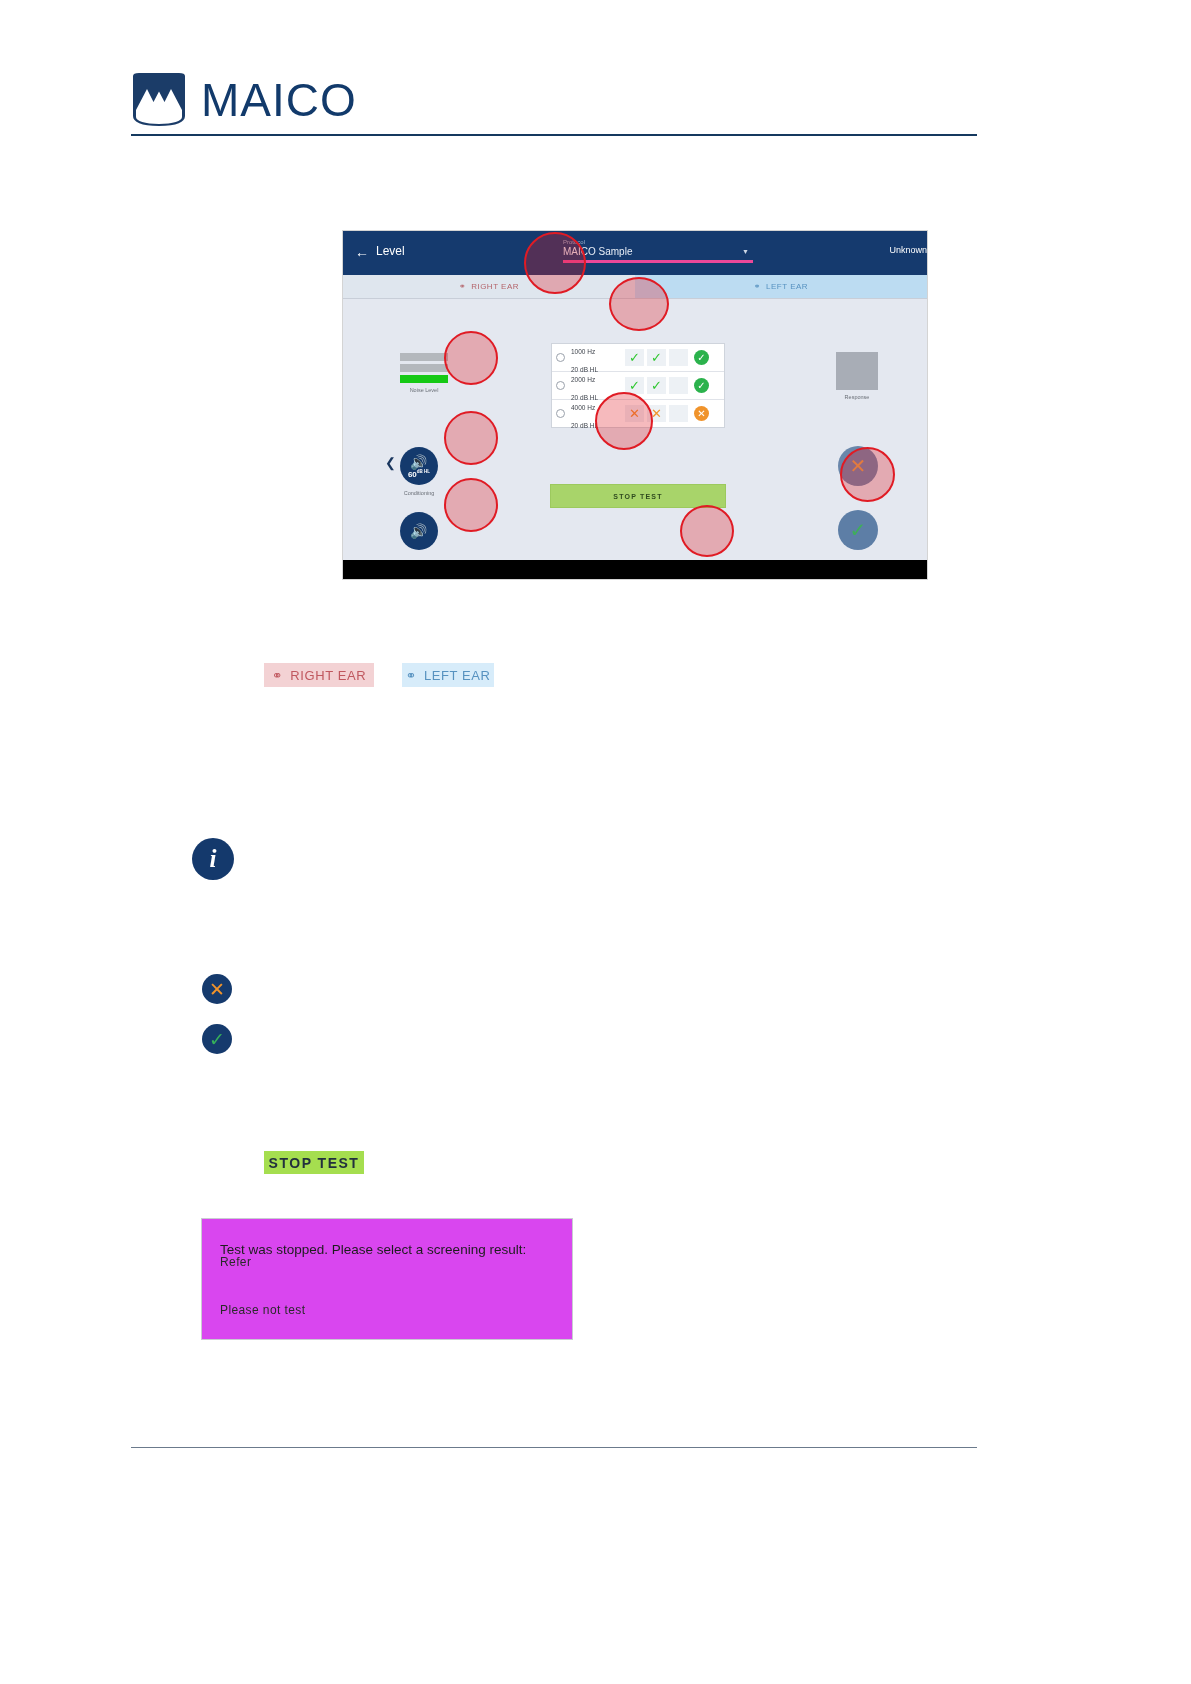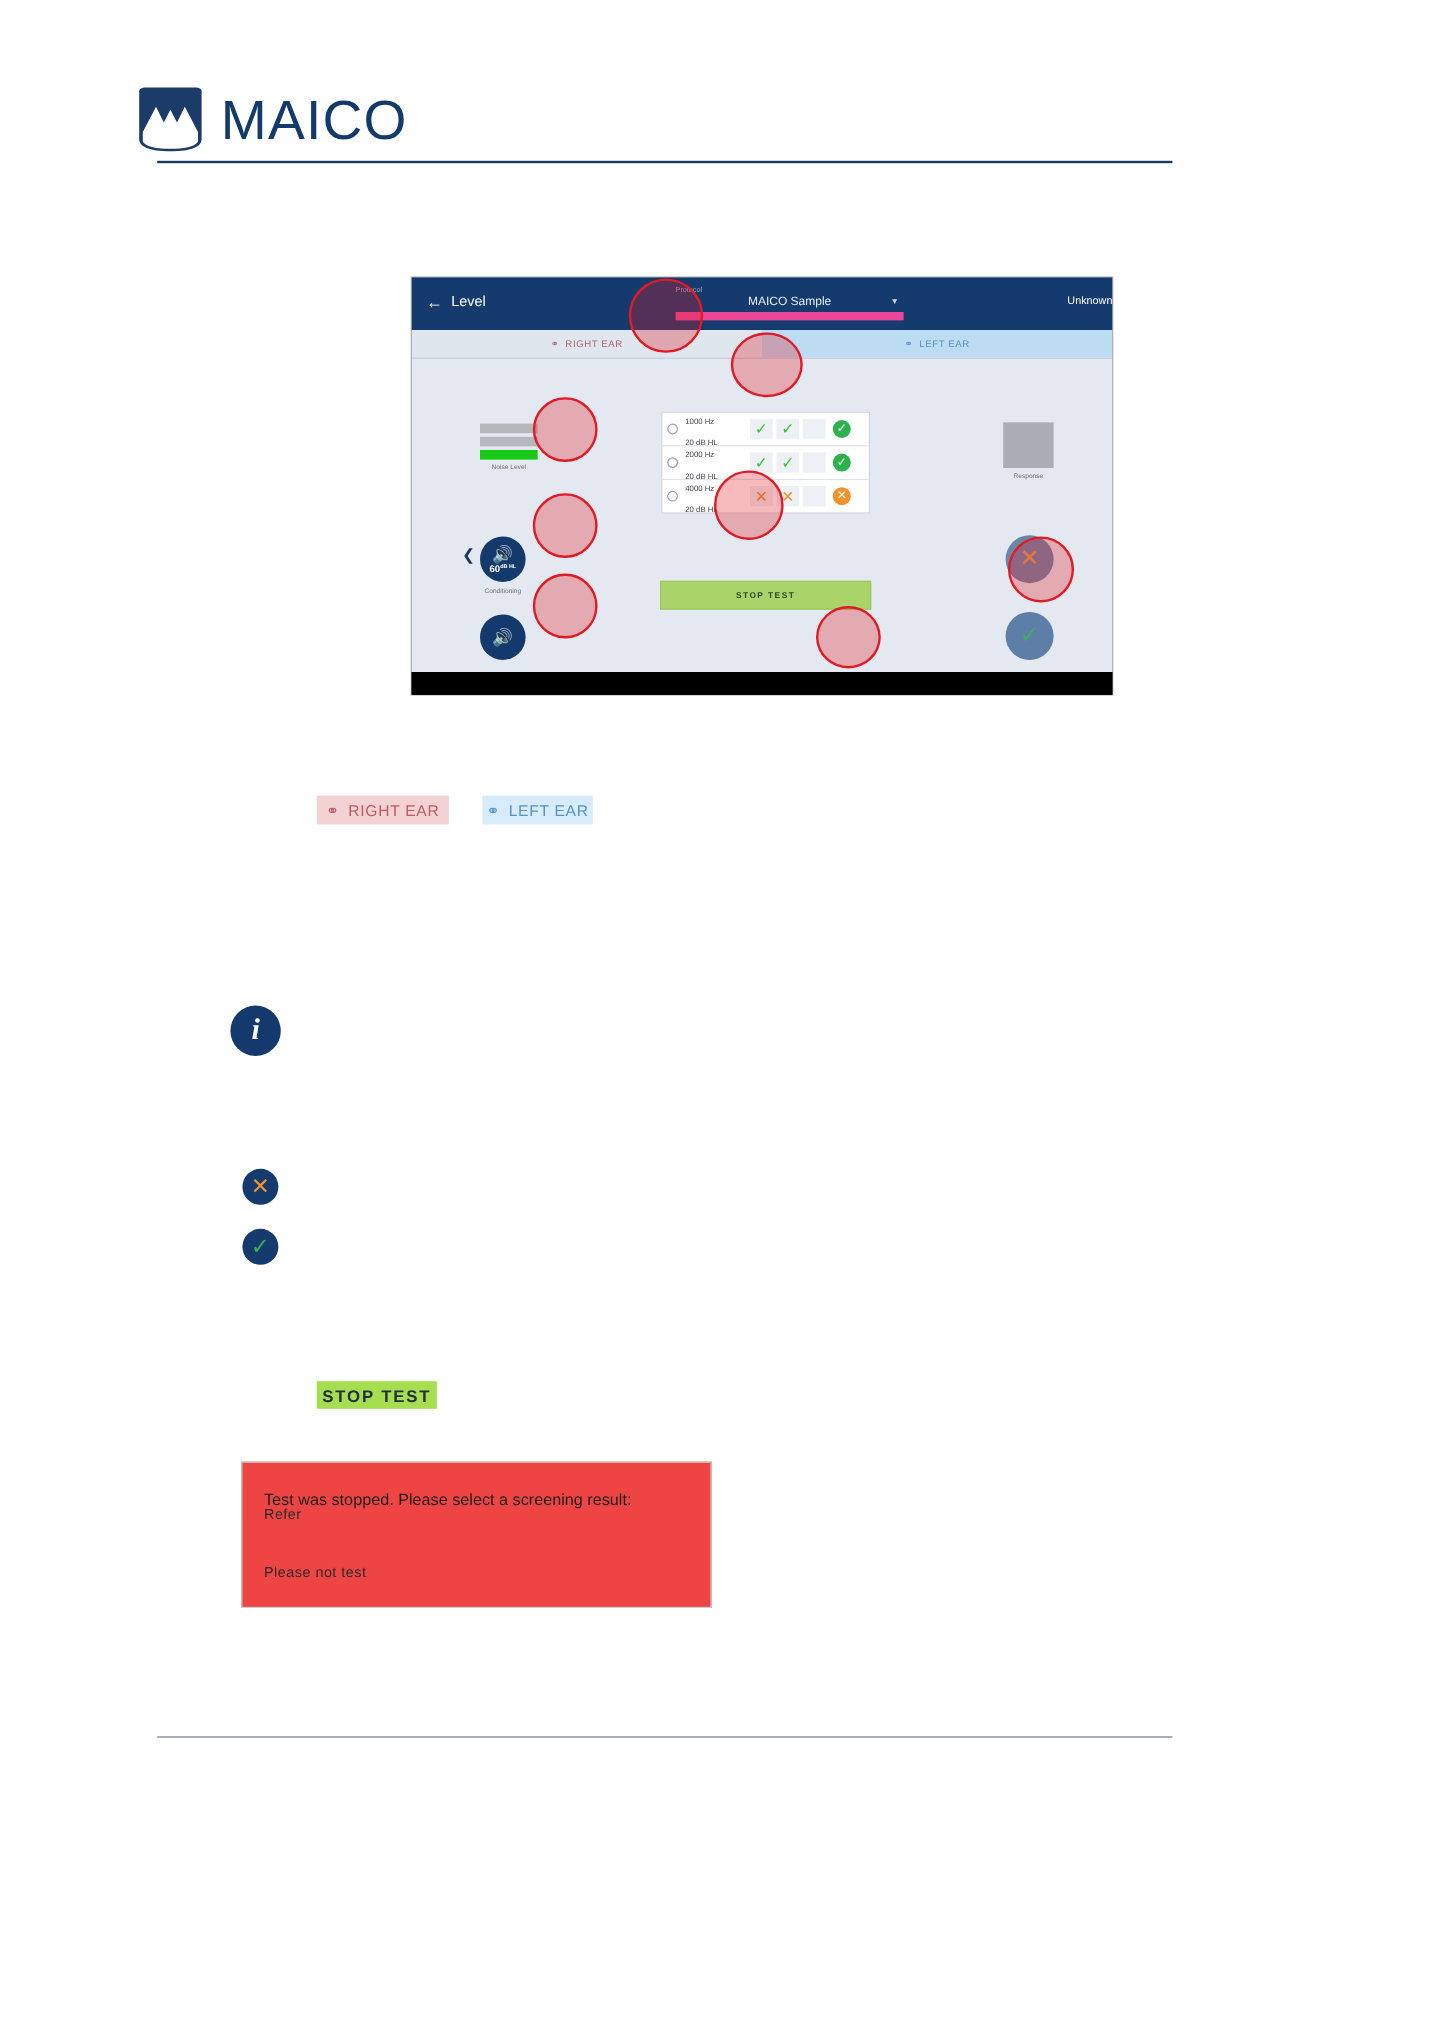--- a/index.html
+++ b/index.html
@@ -12,21 +12,21 @@
     height: 1684px;
     position: relative;
     font-family: "Liberation Sans", sans-serif;
     color: #1a1a1a;
     overflow: hidden;
   }
 
   
   .page-header {
     position: absolute;
-    left: 114px;
+    left: 131px;
     top: 72px;
     width: 846px;
     height: 60px;
   }
   .logo-wrap {
     display: flex;
     align-items: center;
     gap: 14px;
   }
   .logo-mark {
@@ -106,23 +106,22 @@
     font-size: 6px;
     color: #9fb3cd;
     line-height: 1;
     margin-bottom: 2px;
   }
   .dev-protocol-value {
     font-size: 10px;
     color: #e8eef7;
     line-height: 1;
     padding-bottom: 3px;
-    border-bottom: 7px solid #ec4899;
+    border-bottom: 3px solid #ec4899;
     position: relative;
-    text-align: center;
   }
   .dev-protocol-caret {
     position: absolute;
     right: 4px; top: 1px;
     font-size: 7px;
     color: #cdd8e6;
   }
   .dev-unknown {
     position: absolute;
     right: 0; top: 15px;
@@ -424,23 +423,22 @@
     font-weight: 700;
     letter-spacing: 1.5px;
     color: #22303d;
   }
 
   
   .dialog {
     position: absolute;
     left: 201px; top: 1218px;
     width: 370px; height: 120px;
-    background: #ef4444;
+    background: #d946ef;
     border: 1px solid #c9ccd1;
-    padding-left: 20px;
   }
   .dialog-title {
     position: absolute;
     left: 18px; top: 23px;
     font-size: 13.5px;
     color: #1d1d1d;
   }
   .dialog-opt {
     position: absolute;
     left: 18px;

